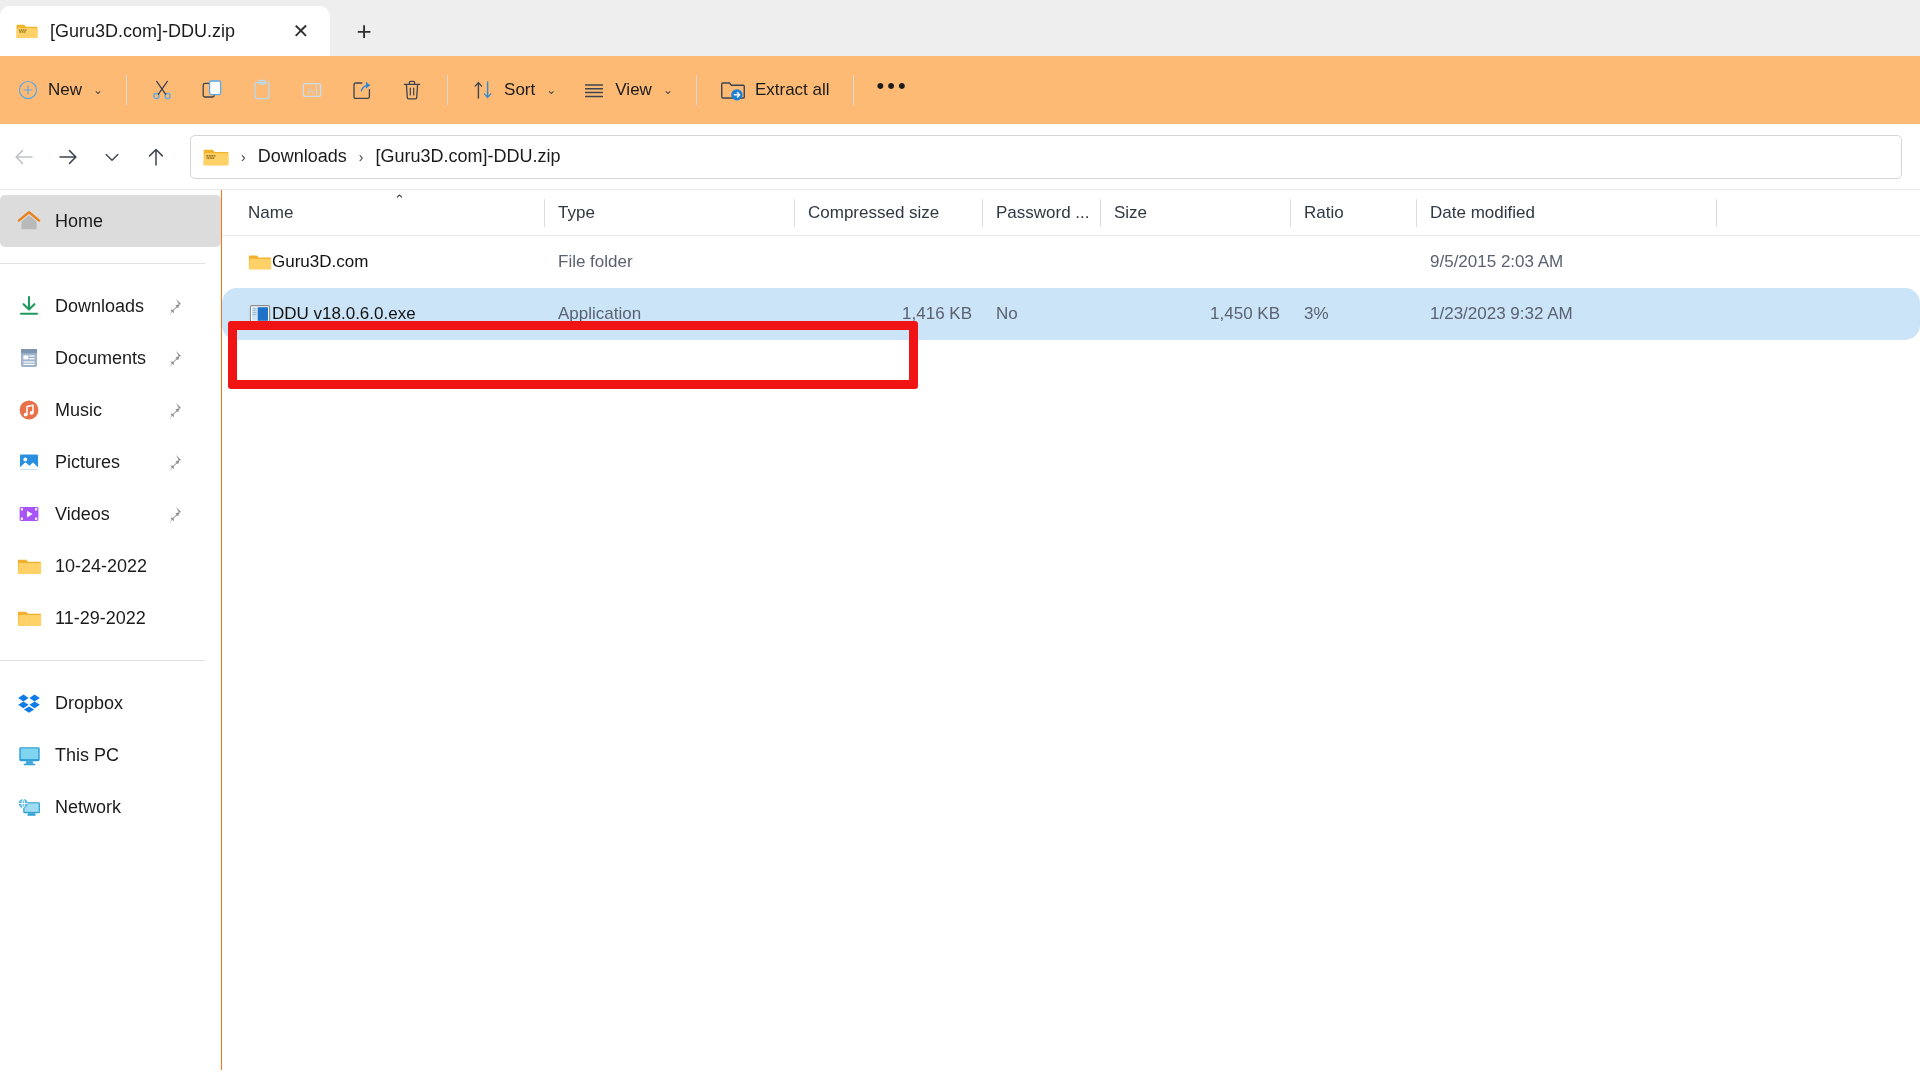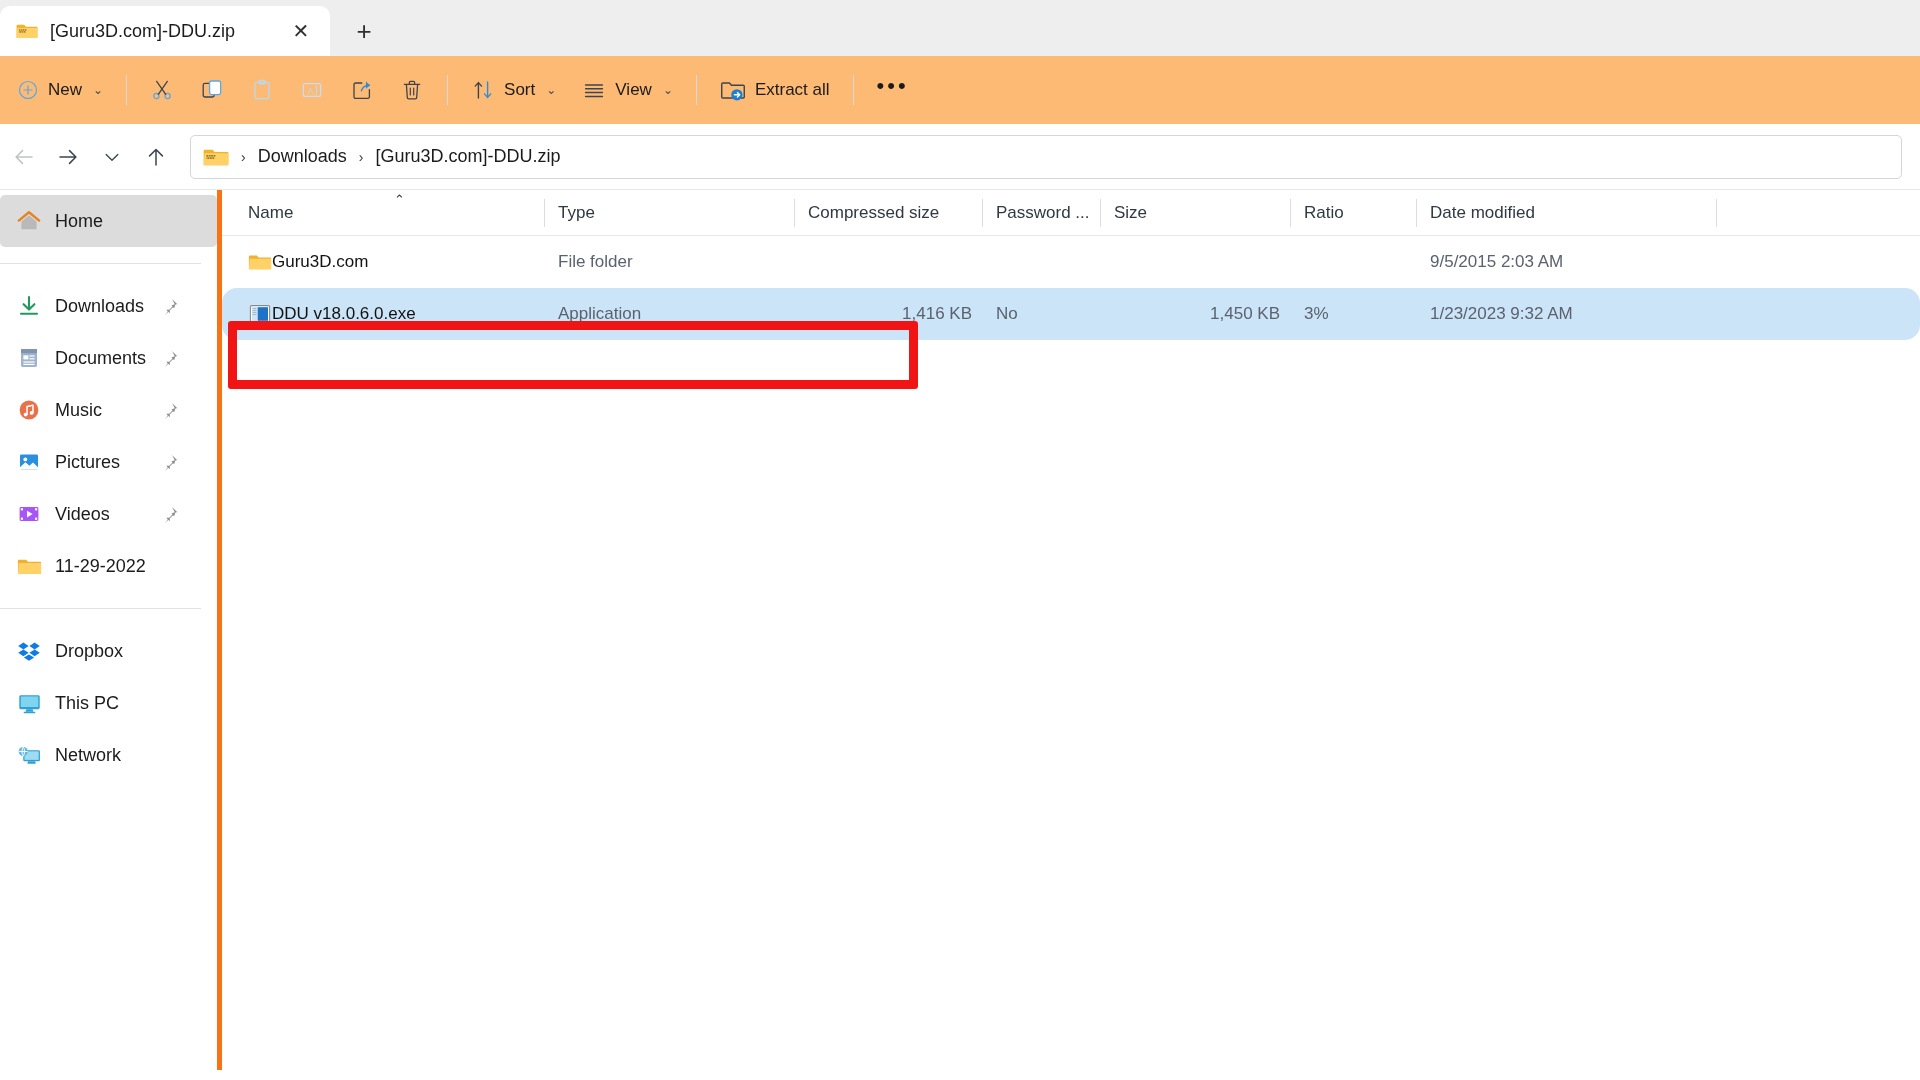--- a/index.html
+++ b/index.html
@@ -129,21 +129,21 @@
 
   
   .body { display: flex; height: 880px; background:#ffffff; }
 
   
   .sidebar {
     width: 222px;
     flex: 0 0 222px;
     padding-top: 5px;
     background: #ffffff;
-    border-right: 5px solid #f97316;
+    border-right: 1px solid #f97316;
     position: relative;
     text-align: right;
   }
   .side-item {
     height: 52px;
     display: flex;
     align-items: center;
     padding-left: 16px;
     gap: 13px;
     border-radius: 5px;
@@ -505,20 +505,29 @@
           <path d="M10 8.7l5.6 3.4-5.6 3.4z" fill="#ffffff"></path>
         </svg>
       </span>
       <span class="side-label">Videos</span>
       <svg class="side-pin" viewBox="0 0 24 24">
         <path d="M14.6 2.6l6.8 6.8-2.4 1-1.5 4.5-1.4-1.4-4.3 4.3-.1 4-2-2-4.3 4.3 3.6-5-2-2 4-.1 4.3-4.3-1.4-1.4 4.5-1.5z" fill="#8d8d8d"></path>
       </svg>
     </div>
 
 
+    <div class="side-item">
+      <span class="side-ico">
+        <svg width="25" height="25" viewBox="0 0 24 24">
+          <path d="M1.8 5.4h7l1.8 2.1h11.6c.5 0 .9.4.9.9v10c0 .5-.4.9-.9.9H1.8c-.5 0-.9-.4-.9-.9V6.3c0-.5.4-.9.9-.9z" fill="#f2b030"></path>
+          <path d="M1.8 8.7h21.3v9.7c0 .5-.4.9-.9.9H1.8c-.5 0-.9-.4-.9-.9z" fill="#ffd166"></path>
+        </svg>
+      </span>
+      <span class="side-label">10-24-2022</span>
+    </div>
 
     <div class="side-item">
       <span class="side-ico">
         <svg width="25" height="25" viewBox="0 0 24 24">
           <path d="M1.8 5.4h7l1.8 2.1h11.6c.5 0 .9.4.9.9v10c0 .5-.4.9-.9.9H1.8c-.5 0-.9-.4-.9-.9V6.3c0-.5.4-.9.9-.9z" fill="#f2b030"></path>
           <path d="M1.8 8.7h21.3v9.7c0 .5-.4.9-.9.9H1.8c-.5 0-.9-.4-.9-.9z" fill="#ffd166"></path>
         </svg>
       </span>
       <span class="side-label">11-29-2022</span>
     </div>

